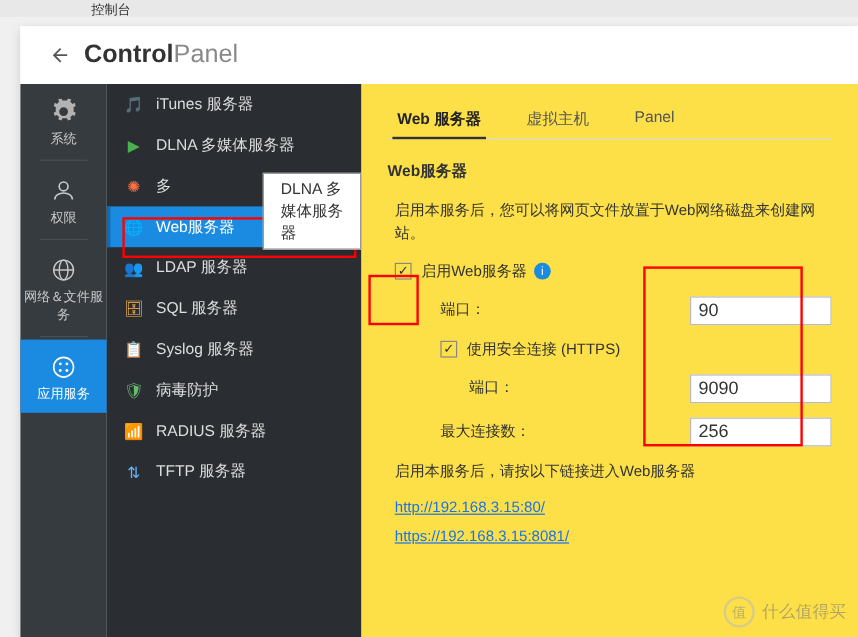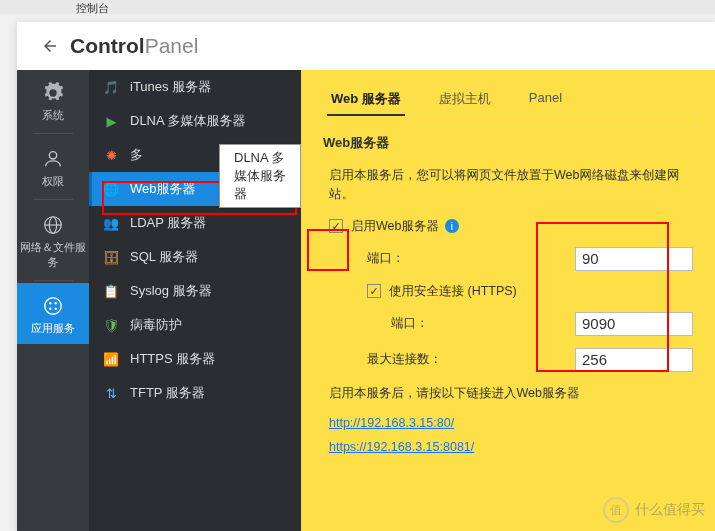--- a/index.html
+++ b/index.html
@@ -124,21 +124,21 @@
       <div class="menu-item">
           <span class="menu-ico" style="color:#ff9800">📋</span>
           <span>Syslog 服务器</span>
         </div>
       <div class="menu-item">
           <span class="menu-ico" style="color:#66bb6a">🛡</span>
           <span>病毒防护</span>
         </div>
       <div class="menu-item">
           <span class="menu-ico" style="color:#4caf50">📶</span>
-          <span>HTTPS 服务器</span>
+          <span>RADIUS 服务器</span>
         </div>
       <div class="menu-item">
           <span class="menu-ico" style="color:#64b5f6">⇅</span>
           <span>TFTP 服务器</span>
         </div>
       <div class="tooltip">DLNA 多媒体服务器</div>
     </div>
 
     <div class="content">
       <div class="tabs">

